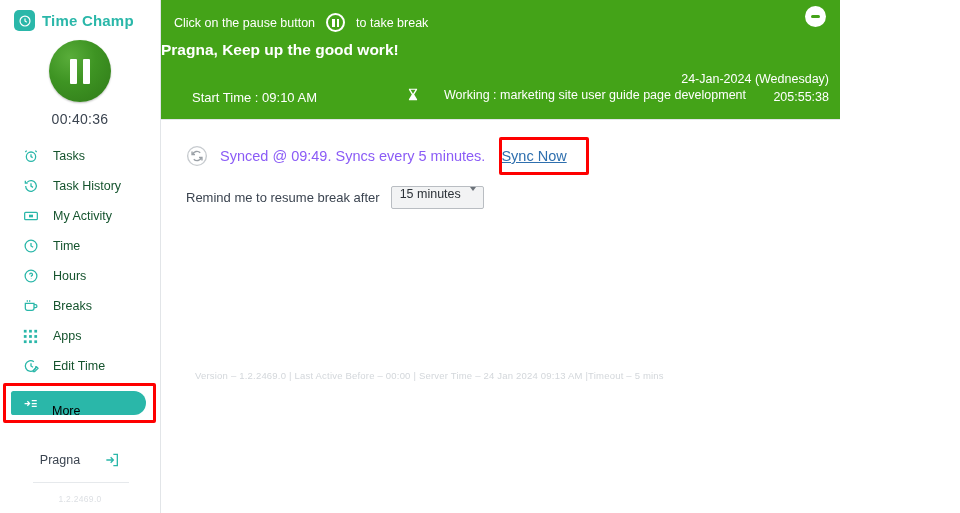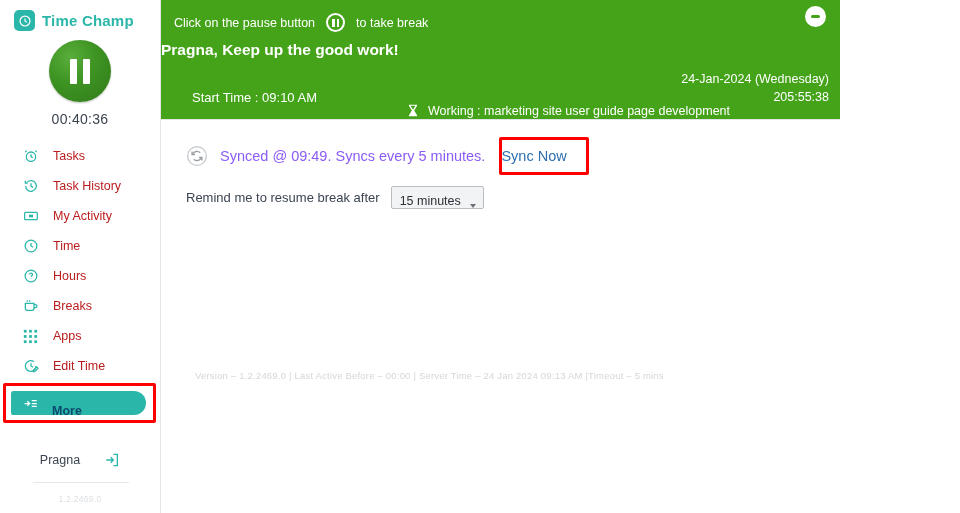--- a/index.html
+++ b/index.html
@@ -38,36 +38,36 @@
   }
   .pause-bar { width: 7px; height: 25px; background: #fff; border-radius: 1px; }
   .timer-text { font-size: 14px; color: #3b4450; margin-top: 9px; letter-spacing: .3px; }
 
   .menu { margin-top: 14px; }
   .menu-item {
     display: flex; align-items: center; gap: 14px;
     height: 30px; padding-left: 22px; cursor: pointer;
   }
   .menu-item .mi-icon { width: 17px; height: 17px; flex: 0 0 17px; display: flex; align-items: center; justify-content: center; }
-  .menu-item .mi-label { font-size: 12.5px; color: #b91c1c; }
+  .menu-item .mi-label { font-size: 12.5px; color: #14532d; }
 
   
   .more-zone { position: relative; height: 42px; margin-top: 2px; }
   .more-outline {
     position: absolute; left: 3px; top: 0px; width: 153px; height: 40px;
     border: 3px solid #fe0000; border-radius: 2px; pointer-events: none;
   }
   .more-pill {
     position: absolute; left: 11px; top: 8px; width: 135px; height: 24px;
     background: #2ab7a9; border-top-right-radius: 14px; border-bottom-right-radius: 14px;
     border-top-left-radius: 3px; border-bottom-left-radius: 3px;
     display: flex; align-items: center; gap: 14px; padding-left: 11px; cursor: pointer;
   }
   .more-pill .mi-icon { width: 16px; height: 16px; flex: 0 0 16px; display: flex; align-items: center; justify-content: center; }
-  .more-pill .mi-label { font-size: 12.5px; color: #0c4a6e; font-weight: 700; margin-top: 16px; }
+  .more-pill .mi-label { font-size: 12.5px; color: #000000; font-weight: 400; margin-top: 16px; }
 
   .user-row {
     position: absolute; left: 0; right: 0; top: 452px;
     display: flex; align-items: center; justify-content: center; gap: 24px;
   }
   .user-name { font-size: 12.5px; color: #3b4450; }
   .side-div { position: absolute; left: 33px; top: 482px; width: 96px; height: 1px; background: #e6e9ec; }
   .side-version { position: absolute; left: 0; right: 0; top: 494px; text-align: center; font-size: 8.5px; color: #dcdfe3; letter-spacing: .3px; }
 
   
@@ -99,38 +99,38 @@
   }
   .date-line {
     position: absolute; right: 11px; top: 72px;
     font-size: 12.5px; color: #ffffff;
   }
   .hours-line {
     position: absolute; right: 11px; top: 90px;
     font-size: 12.5px; color: #ffffff;
   }
   .start-time { position: absolute; left: 31px; top: 90px; font-size: 13px; color: #ffffff; }
-  .working-row { position: absolute; left: 245px; top: 103px; display: flex; align-items: center; gap: 8px; }
+  .working-row { position: absolute; left: 245px; top: 87px; display: flex; align-items: center; gap: 24px; }
   .working-text { font-size: 12.5px; color: #ffffff; }
 
   
   .sync-row { position: relative; margin: 23px 0 0 25px; display: flex; align-items: center; gap: 12px; height: 26px; }
   .sync-icon { width: 22px; height: 22px; flex: 0 0 22px; }
   .sync-text { font-size: 14.5px; color: #8b5cf6; }
-  .sync-now { font-size: 14.5px; color: #2e6fae; cursor: pointer; margin-left: 4px; }
+  .sync-now { font-size: 14.5px; color: #2e6fae; text-decoration: underline; cursor: pointer; margin-left: 4px; }
   .sync-outline {
     position: absolute; left: 313px; top: -6px; width: 90px; height: 38px;
     border: 3px solid #fe0000; border-radius: 2px; pointer-events: none;
   }
 
   .remind-row { margin: 17px 0 0 25px; display: flex; align-items: center; gap: 11px; }
   .remind-label { font-size: 13px; color: #3b4450; }
   .remind-select {
     width: 93px; height: 23px; border: 1px solid #b9bdc2; background: #f2f3f4;
-    border-radius: 2px; display: flex; align-items: flex-end; justify-content: space-between;
+    border-radius: 2px; display: flex; align-items: flex-start; justify-content: space-between;
     padding: 0 7px 0 8px; cursor: pointer;
   }
   .remind-select .rs-val { font-size: 12.5px; color: #2c3238; }
   .caret { width: 0; height: 0; border-left: 3.5px solid transparent; border-right: 3.5px solid transparent; border-top: 4.5px solid #6b7178; }
 
   .footer-version {
     position: absolute; left: 34px; top: 370px;
     font-size: 9.5px; color: #d3d7db; letter-spacing: .2px; white-space: nowrap;
   }
 </style>

